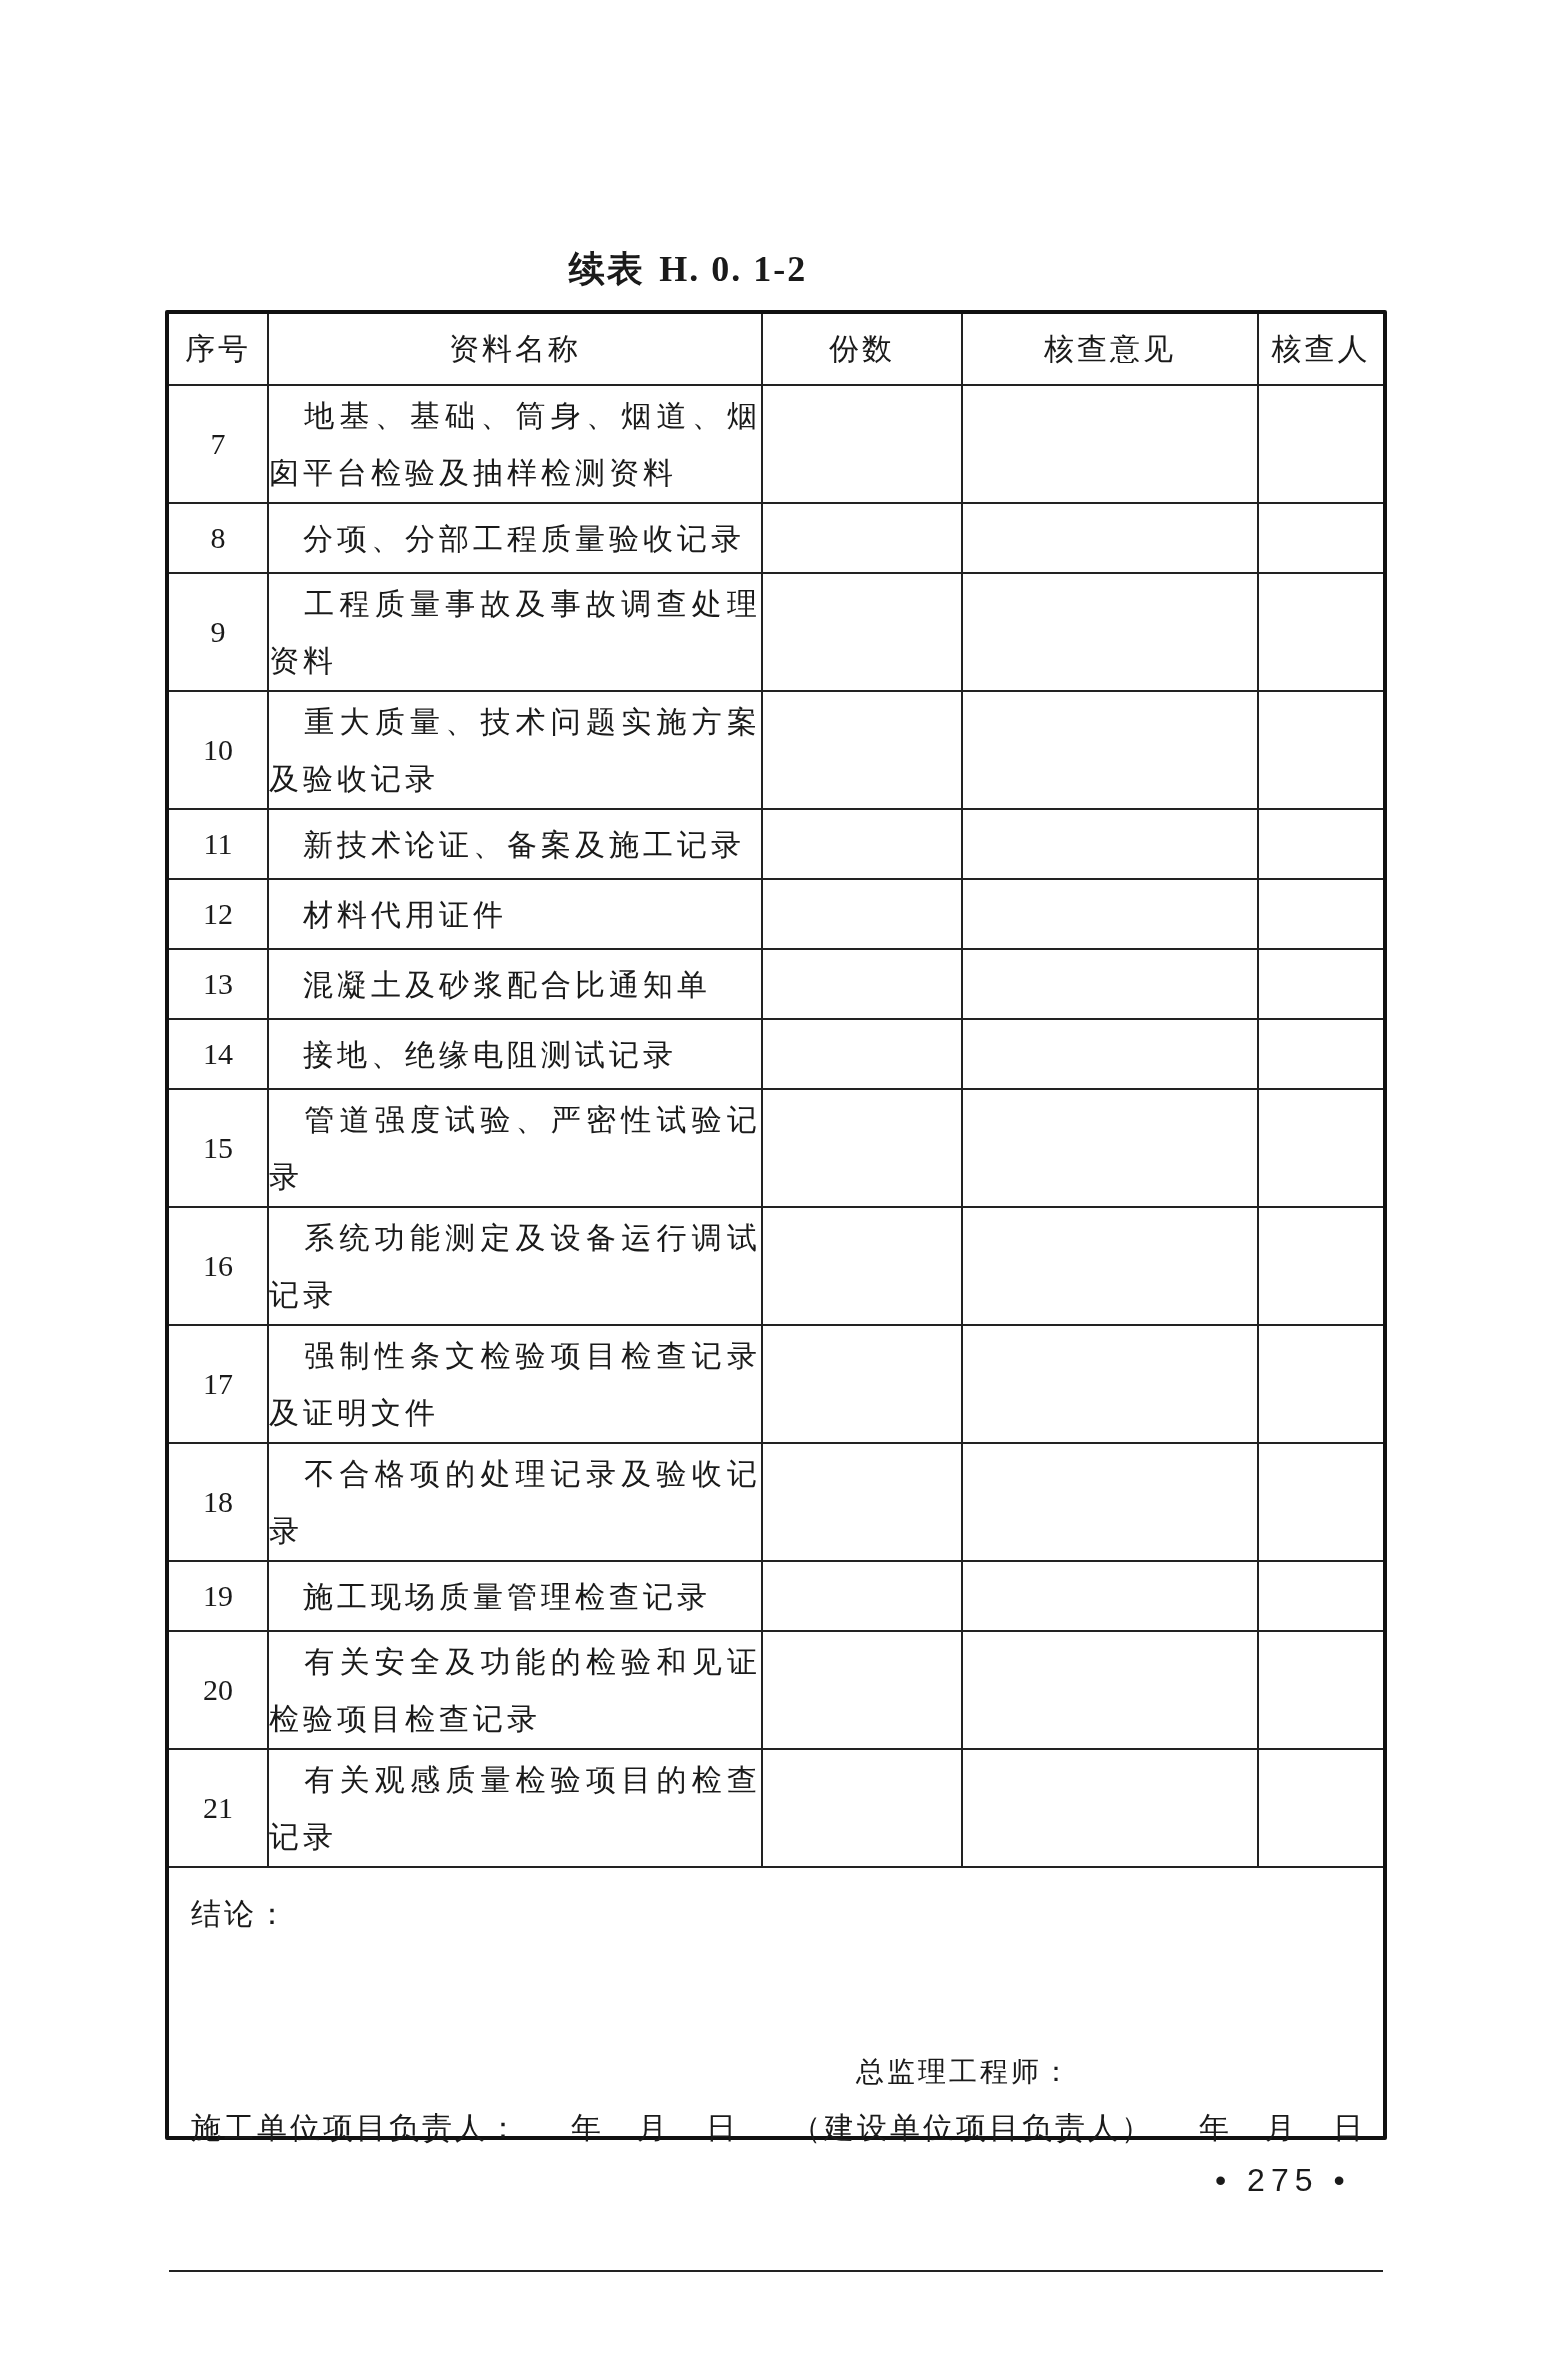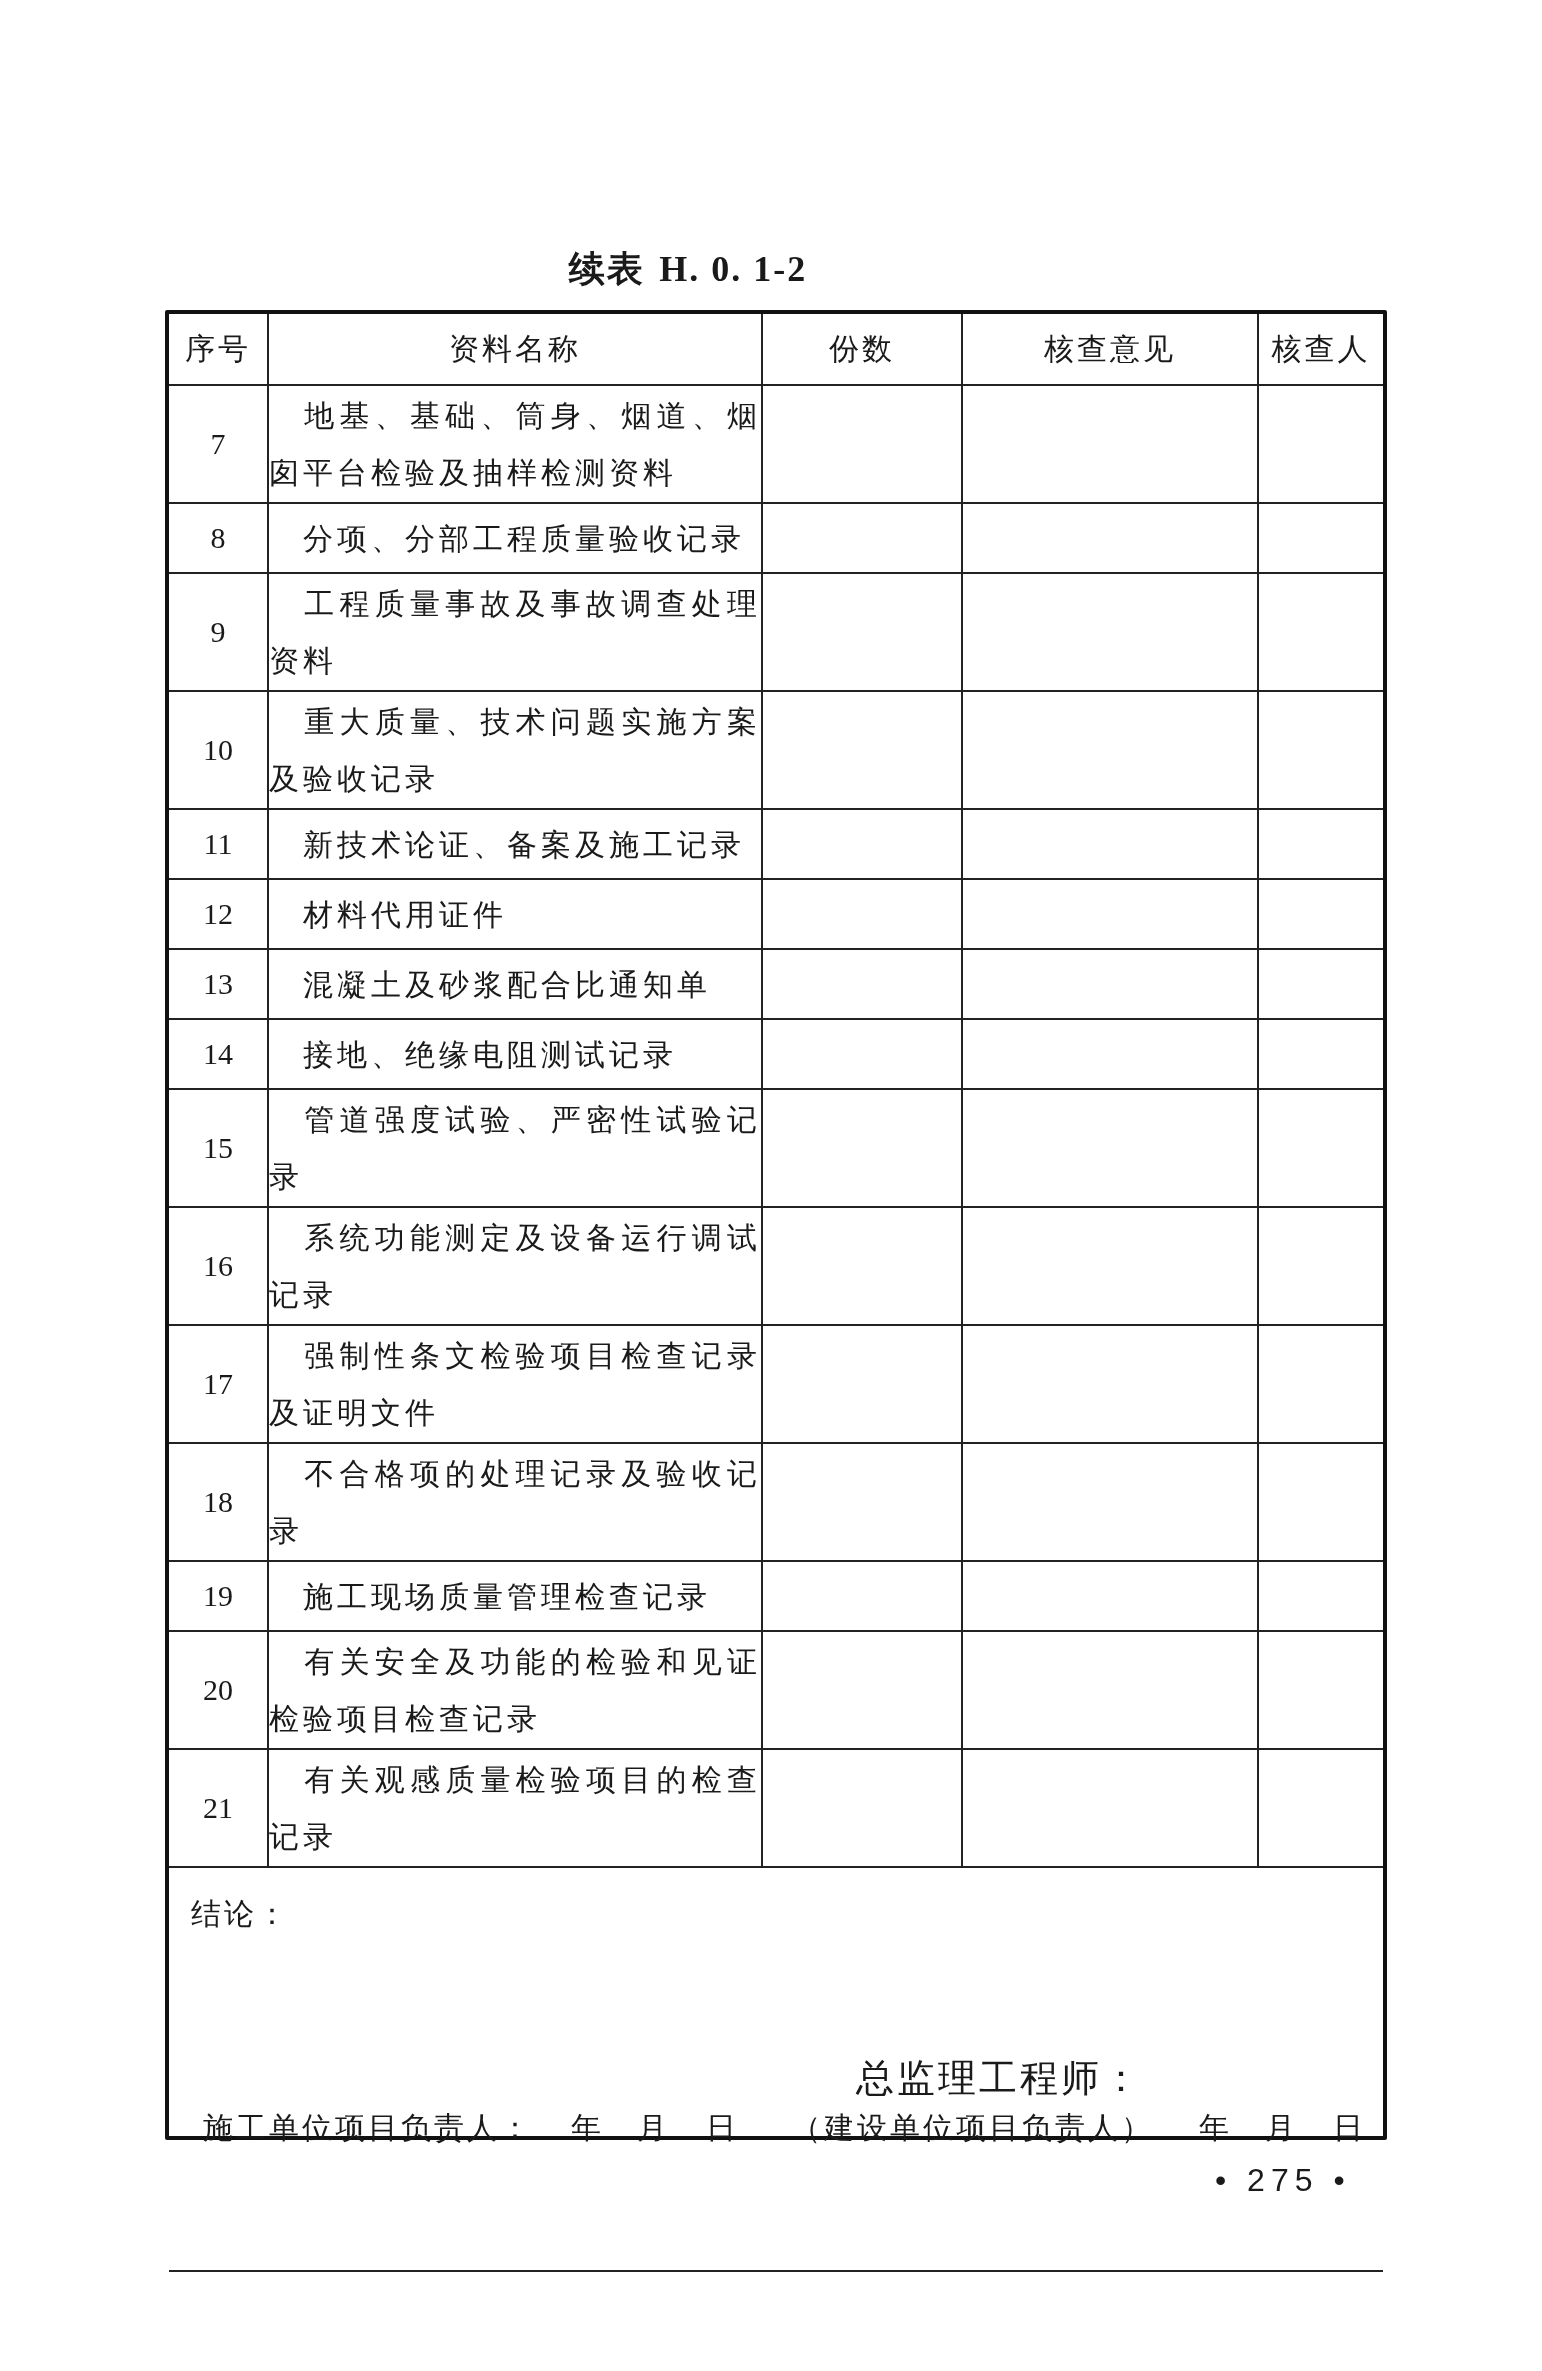--- a/index.html
+++ b/index.html
@@ -42,21 +42,21 @@
   td.name .indent { display: inline-block; width: 34px; }
   tr.r2 td { height: 116px; }
   tr.r1 td { height: 68px; }
   .conclusion {
     position: relative; height: 394px;
   }
   .conclusion-label {
     position: absolute; left: 18px; top: 22px; font-size: 30px; letter-spacing: 3px;
   }
   .sig-chief {
-    position: absolute; left: 683px; top: 181px; font-size: 38px; letter-spacing: 3px;
+    position: absolute; left: 683px; top: 181px; font-size: 28px; letter-spacing: 3px;
   }
   .sig-row {
     position: absolute; left: 18px; top: 236px; width: 1180px; font-size: 30px; letter-spacing: 3px;
     white-space: nowrap;
   }
   .sig-row span { position: absolute; top: 0; }
   .page-num {
     position: absolute; top: 2162px; left: 1215px; font-size: 32px;
     font-family: Liberation Sans, sans-serif; letter-spacing: 6px;
   }
@@ -194,21 +194,21 @@
           <td class="checker"></td>
         </tr>
       </tbody>
     <tbody>
       <tr>
         <td colspan="5" style="padding:4px;">
           <div class="conclusion">
             <span class="conclusion-label">结论：</span>
             <span class="sig-chief">总监理工程师：</span>
             <div class="sig-row">
-              <span style="left:12px;text-align:center;">施工单位项目负责人：</span>
+              <span style="left:0;text-align:center;">施工单位项目负责人：</span>
               <span style="left:380px;">年</span>
               <span style="left:446px;">月</span>
               <span style="left:515px;">日</span>
               <span style="left:600px;">（建设单位项目负责人）</span>
               <span style="left:1008px;">年</span>
               <span style="left:1074px;">月</span>
               <span style="left:1142px;">日</span>
             </div>
           </div>
         </td>

